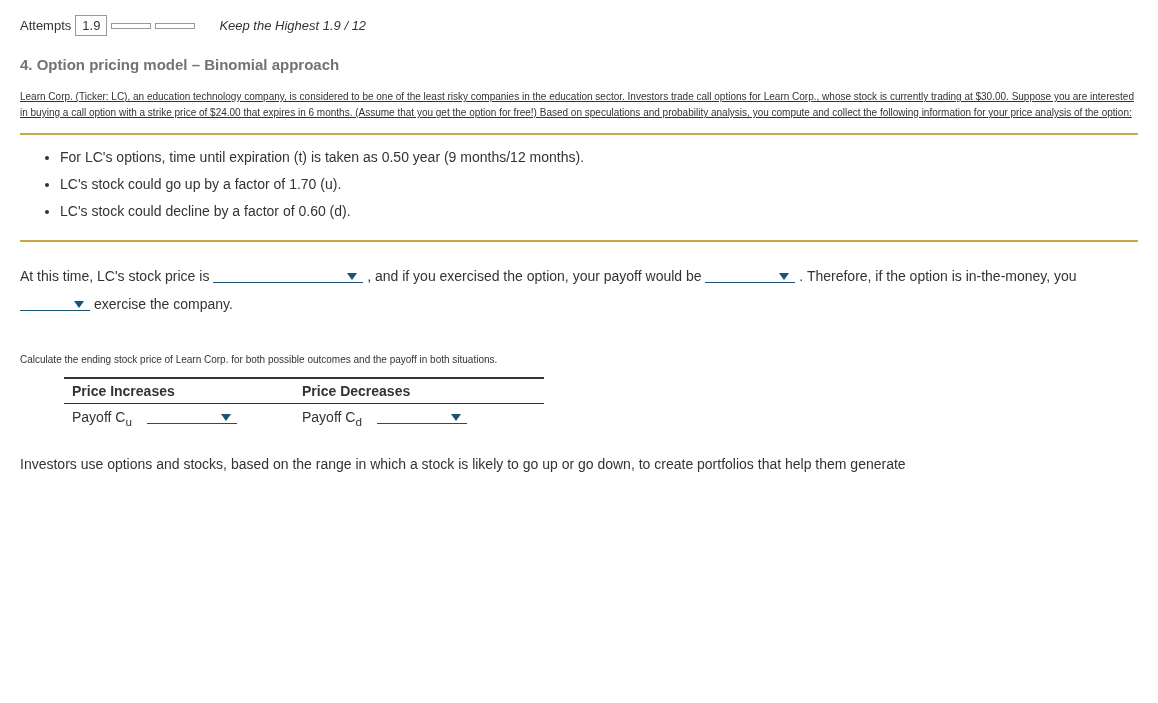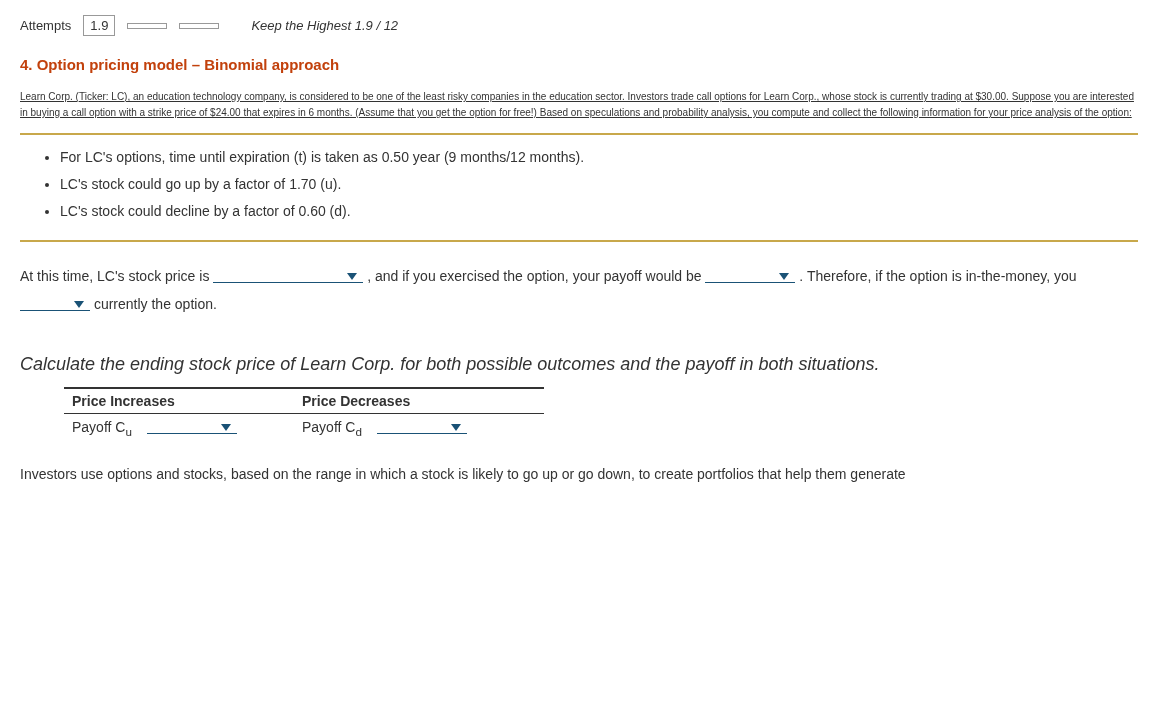--- a/index.html
+++ b/index.html
@@ -10,21 +10,21 @@
     body {
       font-family: Arial, Helvetica, sans-serif;
       font-size: 14px;
       color: #333;
       background: #fff;
       padding: 15px 20px;
     }
     .top-bar {
       display: flex;
       align-items: center;
-      gap: 12px;
+      gap: 4px;
       margin-bottom: 20px;
       font-size: 13px;
     }
     .attempts-label {
       font-size: 13px;
     }
     .attempts-box {
       border: 1px solid #999;
       padding: 2px 6px;
       min-width: 32px;
@@ -35,21 +35,21 @@
       border: 1px solid #999;
       padding: 2px 6px;
       min-width: 40px;
     }
     .keep-highest {
       margin-left: 20px;
       font-size: 13px;
       font-style: italic;
     }
     .question-title {
-      color: #c2410c;
+      color: #737373;
       font-size: 15px;
       font-weight: bold;
       margin-bottom: 16px;
     }
     .question-text {
       font-size: 10px;
       line-height: 1.6;
       margin-bottom: 12px;
       text-decoration: underline;
     }
@@ -93,22 +93,21 @@
       margin-left: auto;
       margin-right: 2px;
     }
     .dropdown-inline-sm {
       min-width: 90px;
     }
     .dropdown-inline-xs {
       min-width: 70px;
     }
     .instruction-italic {
-      font-style: italic;
-      font-size: 18px;
+      font-size: 10px;
       margin-bottom: 12px;
     }
     .table-section {
       margin-bottom: 20px;
       margin-left: 44px;
     }
     .price-table {
       border-collapse: collapse;
       width: 480px;
     }
@@ -186,21 +185,21 @@
   <span>, and if you exercised the option, your payoff would be</span>
   <span class="dropdown-inline dropdown-inline-sm">
     <span></span>
     <span class="arrow-down"></span>
   </span>
   <span>. Therefore, if the option is in-the-money, you</span>
   <span class="dropdown-inline dropdown-inline-xs">
     <span></span>
     <span class="arrow-down"></span>
   </span>
-  <span>currently the option.</span>
+  <span>exercise the company.</span>
 </div>
 
 <br>
 
 
 <div class="instruction-italic">Calculate the ending stock price of Learn Corp. for both possible outcomes and the payoff in both situations.</div>
 
 
 <div class="table-section">
   <table class="price-table">

